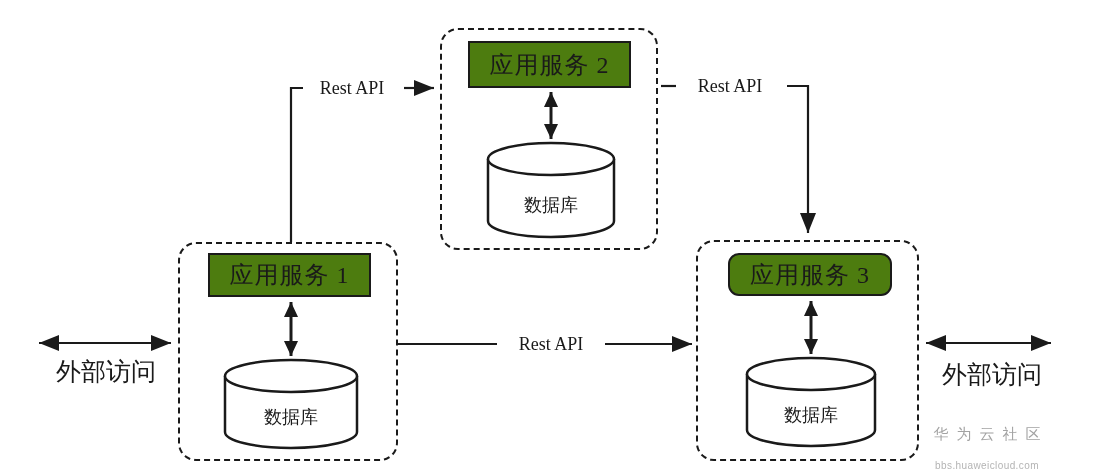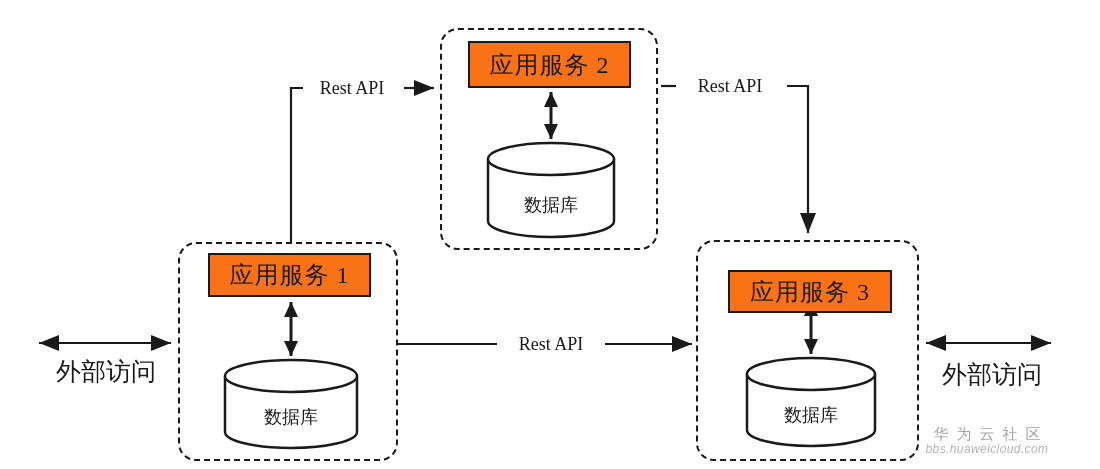--- a/index.html
+++ b/index.html
@@ -24,32 +24,32 @@
     z-index: 2;
     background: transparent;
   }
   #group1 { left: 178px; top: 242px; width: 216px; height: 215px; }
   #group2 { left: 440px; top:  28px; width: 214px; height: 218px; }
   #group3 { left: 696px; top: 240px; width: 219px; height: 217px; }
 
   .svc {
     position: absolute;
     border: 2px solid #1a1a1a;
-    background: #f97316;
+    background: #4d7c0f;
     display: flex;
     align-items: center;
     justify-content: center;
     font-size: 24px;
     letter-spacing: 1px;
     z-index: 3;
     white-space: nowrap;
   }
   #svc1 { left: 208px; top: 253px; width: 159px; height: 40px; }
   #svc2 { left: 468px; top:  41px; width: 159px; height: 43px; }
-  #svc3 { left: 728px; top: 270px; width: 160px; height: 39px; }
+  #svc3 { left: 728px; top: 253px; width: 160px; height: 39px; border-radius: 11px; }
 
   .lbl {
     position: absolute;
     transform: translate(-50%, -50%);
     white-space: nowrap;
     font-size: 18px;
     z-index: 3;
   }
   #lbl-rest1 { left: 352px; top:  88px; }
   #lbl-rest2 { left: 730px; top:  86px; }
@@ -68,25 +68,24 @@
     z-index: 3;
     line-height: 1.1;
   }
   .wm-title {
     font-size: 15px;
     letter-spacing: 8px;
     margin-right: -8px;
     color: #a3a3a3;
   }
   .wm-domain {
-    font-size: 12px;
+    font-size: 10px;
     letter-spacing: 0.4px;
     color: #b4b4b4;
-    margin-top: 0;
-    font-style: italic;
+    margin-top: 17px;
   }
 </style>
 </head>
 <body>
 
 <div class="stage">
 
   <svg class="layer" width="1100" height="469" viewBox="0 0 1100 469">
     <defs>
       <marker id="mEnd" markerUnits="userSpaceOnUse" markerWidth="24" markerHeight="18" refX="20" refY="8" orient="auto">

